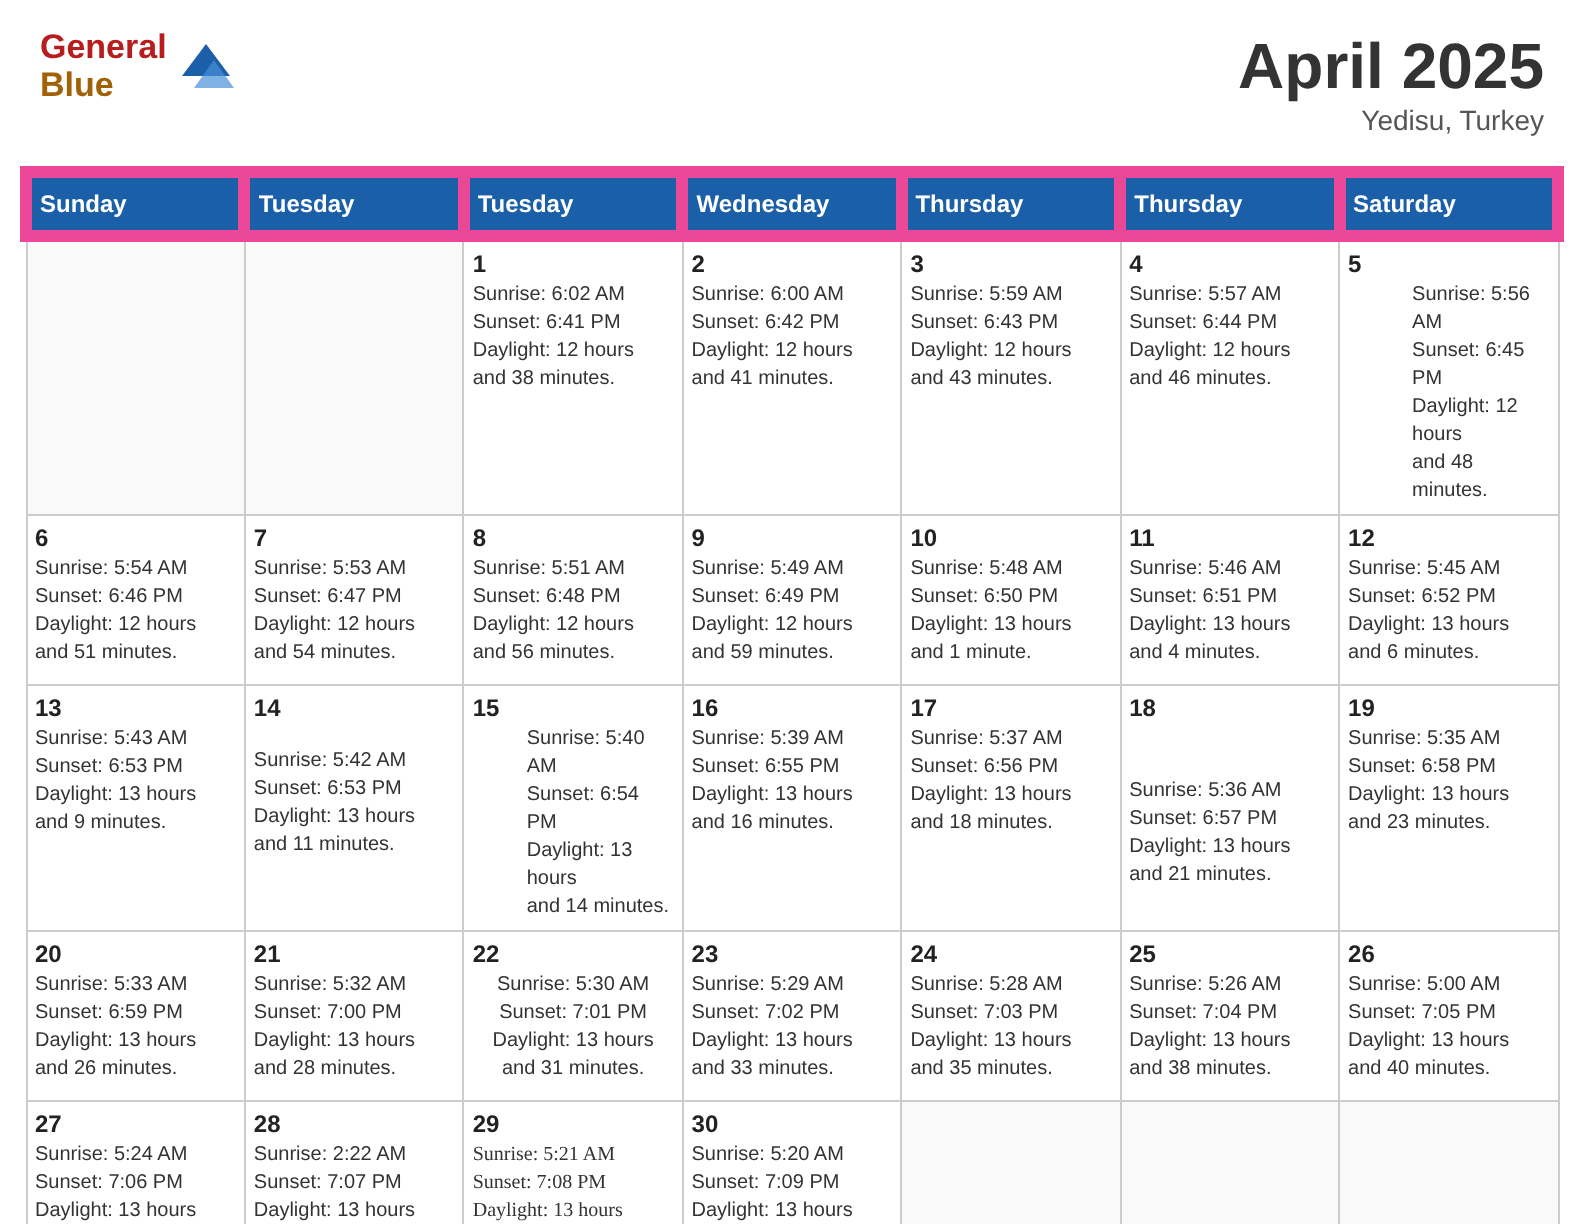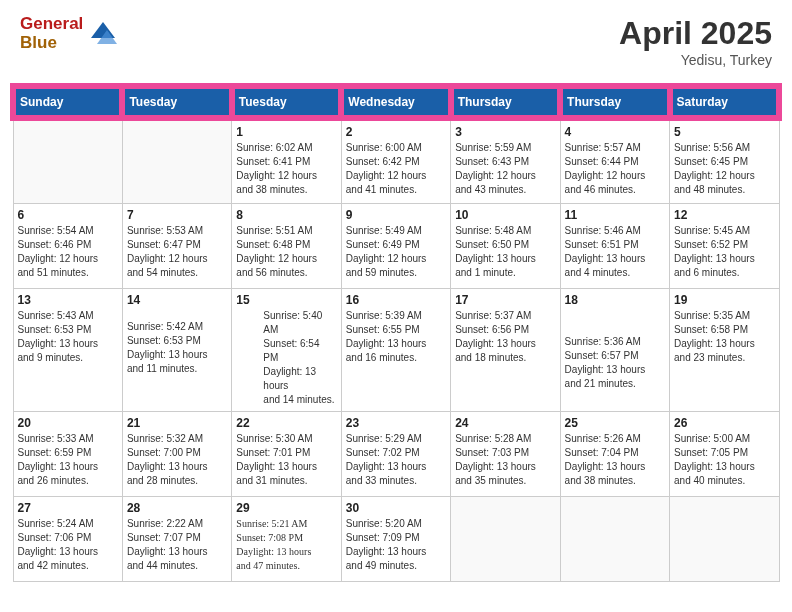--- a/index.html
+++ b/index.html
@@ -132,21 +132,21 @@
         </td>
         <td>
           <div class="day-num">4</div>
           <div class="day-info" style="white-space: pre-line;">Sunrise: 5:57 AM
 Sunset: 6:44 PM
 Daylight: 12 hours
 and 46 minutes.</div>
         </td>
         <td>
           <div class="day-num">5</div>
-          <div class="day-info" style="white-space: pre-line;">Sunrise: 5:56 AM
+          <div class="day-info" style="white-space: pre-line; margin-left: 32px;">Sunrise: 5:56 AM
 Sunset: 6:45 PM
 Daylight: 12 hours
 and 48 minutes.</div>
         </td>
       </tr>
       <tr>
         <td>
           <div class="day-num">6</div>
           <div class="day-info" style="white-space: pre-line;">Sunrise: 5:54 AM
 Sunset: 6:46 PM
@@ -257,21 +257,21 @@
         </td>
         <td>
           <div class="day-num">21</div>
           <div class="day-info" style="white-space: pre-line;">Sunrise: 5:32 AM
 Sunset: 7:00 PM
 Daylight: 13 hours
 and 28 minutes.</div>
         </td>
         <td>
           <div class="day-num">22</div>
-          <div class="day-info" style="white-space: pre-line;">Sunrise: 5:30 AM
+          <div class="day-info" style="white-space: pre-line; text-align: center;">Sunrise: 5:30 AM
 Sunset: 7:01 PM
 Daylight: 13 hours
 and 31 minutes.</div>
         </td>
         <td>
           <div class="day-num">23</div>
           <div class="day-info" style="white-space: pre-line;">Sunrise: 5:29 AM
 Sunset: 7:02 PM
 Daylight: 13 hours
 and 33 minutes.</div>

